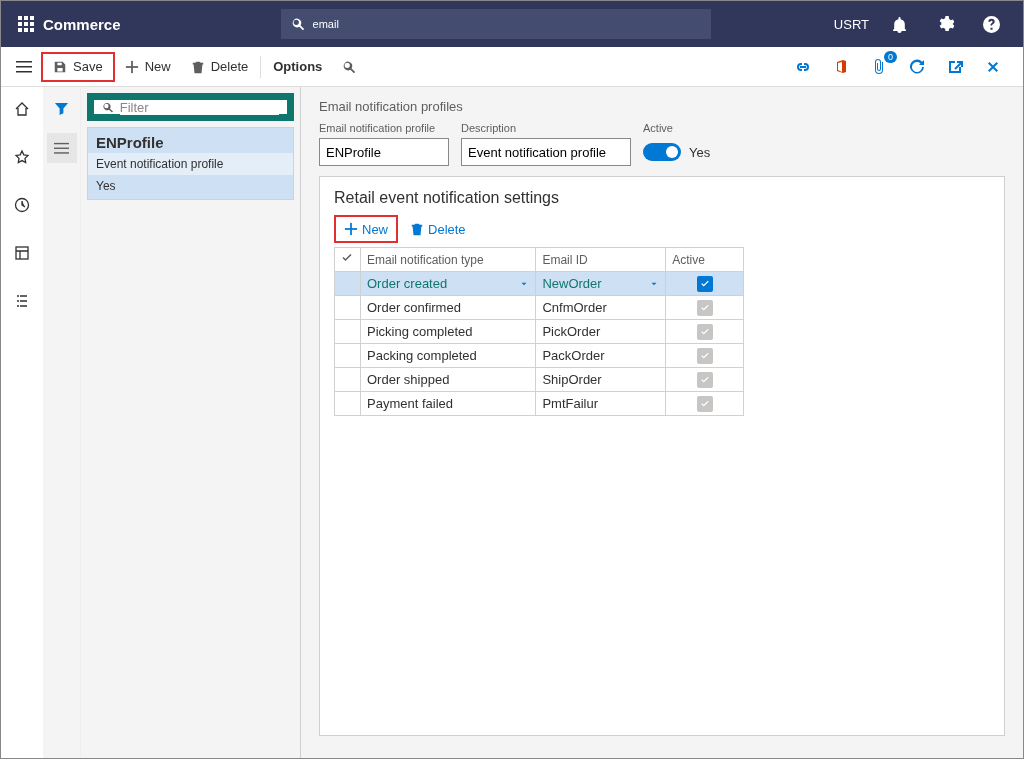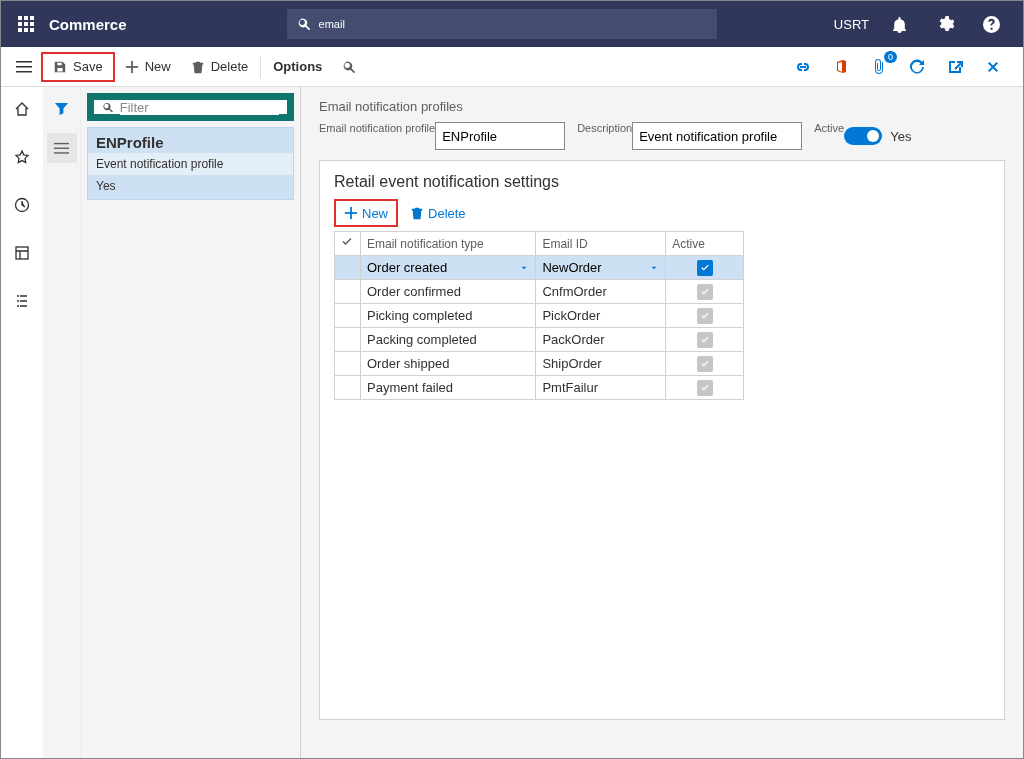--- a/index.html
+++ b/index.html
@@ -2,21 +2,21 @@
 <html><head>
 <meta charset="utf-8">
 <style>
   * { box-sizing: border-box; margin: 0; padding: 0; }
   body { font-family: "Segoe UI", Arial, sans-serif; font-size: 13px; color: #323130; background: #f4f4f4; width: 1024px; height: 759px; overflow: hidden; border: 1px solid #888; }
   
   
   .top-header { height: 46px; background: #30375a; color: white; display: flex; align-items: center; padding: 0 8px; }
   .waffle { width: 34px; height: 34px; display: flex; align-items: center; justify-content: center; cursor: pointer; }
   .waffle svg { width: 16px; height: 16px; fill: white; }
-  .app-title { font-size: 15px; font-weight: 600; margin-left: 6px; }
+  .app-title { font-size: 15px; font-weight: 600; }
   .search-wrap { margin-left: 160px; }
   .search-box { width: 430px; height: 30px; background: #444c70; border: none; display: flex; align-items: center; padding: 0 10px; }
   .search-box svg { width: 14px; height: 14px; fill: white; margin-right: 8px; flex-shrink:0; }
   .search-input { background: transparent; border: none; color: white; font-size: 11px; width: 100%; outline: none; }
   .header-right { margin-left: auto; display: flex; align-items: center; gap: 14px; padding-right: 8px; }
   .header-icon { width: 32px; height: 32px; display: flex; align-items: center; justify-content: center; cursor: pointer; }
   .header-icon svg { width: 17px; height: 17px; fill: white; }
   .user-code { font-size: 13px; }
 
   
@@ -50,21 +50,21 @@
   .filter-input { border: none; outline: none; font-size: 13px; width: 100%; color:#323130; }
   .filter-input::placeholder { color:#8a8886; }
   .card { border: 1px solid #bcd6f2; background:#cee0f4; padding: 0; cursor:pointer; }
   .card-title { font-size: 15px; font-weight: 600; padding: 6px 8px 2px 8px; }
   .card-sub { font-size: 12px; padding: 4px 8px; background:#e4eef9; }
   .card-sub2 { font-size: 12px; padding: 4px 8px 6px 8px; background:#cee0f4; }
 
   .content { flex: 1; padding: 12px 18px 12px 18px; overflow: auto; }
   .page-title { font-size: 13px; color: #605e5c; margin-bottom: 8px; }
   .field-row { display: flex; gap: 12px; margin-bottom: 10px; align-items:flex-end; }
-  .field { display: flex; }
+  .field { display: flex; flex-direction: column; }
   .field-label { font-size: 11px; color: #605e5c; margin-bottom: 4px; }
   .text-input { height: 28px; border: 1px solid #8a8886; padding: 0 6px; font-size: 13px; outline:none; }
   .w130 { width: 130px; }
   .w170 { width: 170px; }
   .toggle-wrap { display:flex; align-items:center; gap:8px; height:28px; }
   .toggle { width: 38px; height: 18px; border-radius: 10px; background: #0078d4; position: relative; cursor:pointer; }
   .toggle .knob { width: 12px; height: 12px; background: white; border-radius: 50%; position: absolute; top: 3px; right: 3px; }
   .toggle-label { font-size: 13px; }
 
   .panel { background: white; border: 1px solid #d0d0d0; padding: 12px 14px 14px 14px; min-height: 560px; }
@@ -74,21 +74,21 @@
   .panel-btn svg { width: 14px; height: 14px; fill: #0078d4; }
   
   table.grid { border-collapse: collapse; font-size: 13px; width: 410px; }
   table.grid th, table.grid td { border: 1px solid #d0d0d0; text-align: left; height: 24px; }
   table.grid th { font-weight: 400; color:#605e5c; font-size:12px; padding: 2px 6px; background:#fff; }
   table.grid td { padding: 0 6px; }
   .col-chk { width: 26px; text-align:center !important; }
   .col-type { width: 176px; }
   .col-email { width: 130px; }
   .col-active { width: 78px; }
-  tr.sel td { background:#cee0f4; color:#000000; }
+  tr.sel td { background:#cee0f4; color:#0f766e; }
   .cell-dd { display:flex; align-items:center; justify-content:space-between; height:100%; }
   .cell-dd svg { width:10px; height:10px; fill:#0078d4; }
   .there-check { width:16px; height:16px; border-radius:2px; display:inline-flex; align-items:center; justify-content:center; }
   .there-check.on { background:#0078d4; }
   .there-check.off { background:#c8c6c4; }
   .there-check svg { width:10px; height:10px; fill:white; }
   th .there-check-head svg { width:12px; height:12px; fill:#605e5c; }
 </style>
 </head>
 <body>

